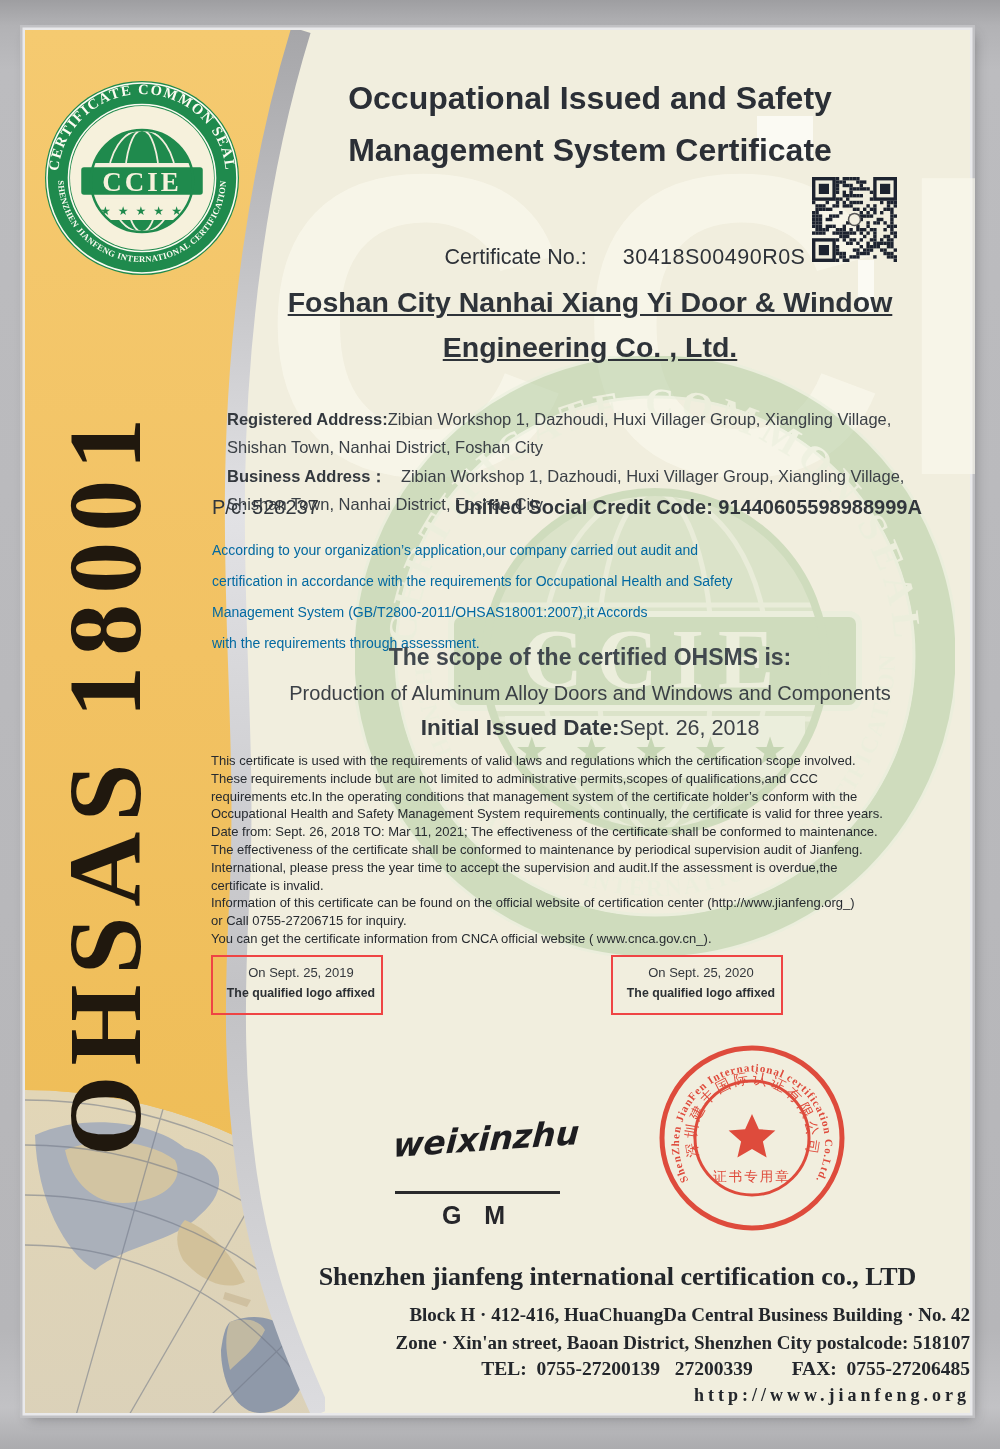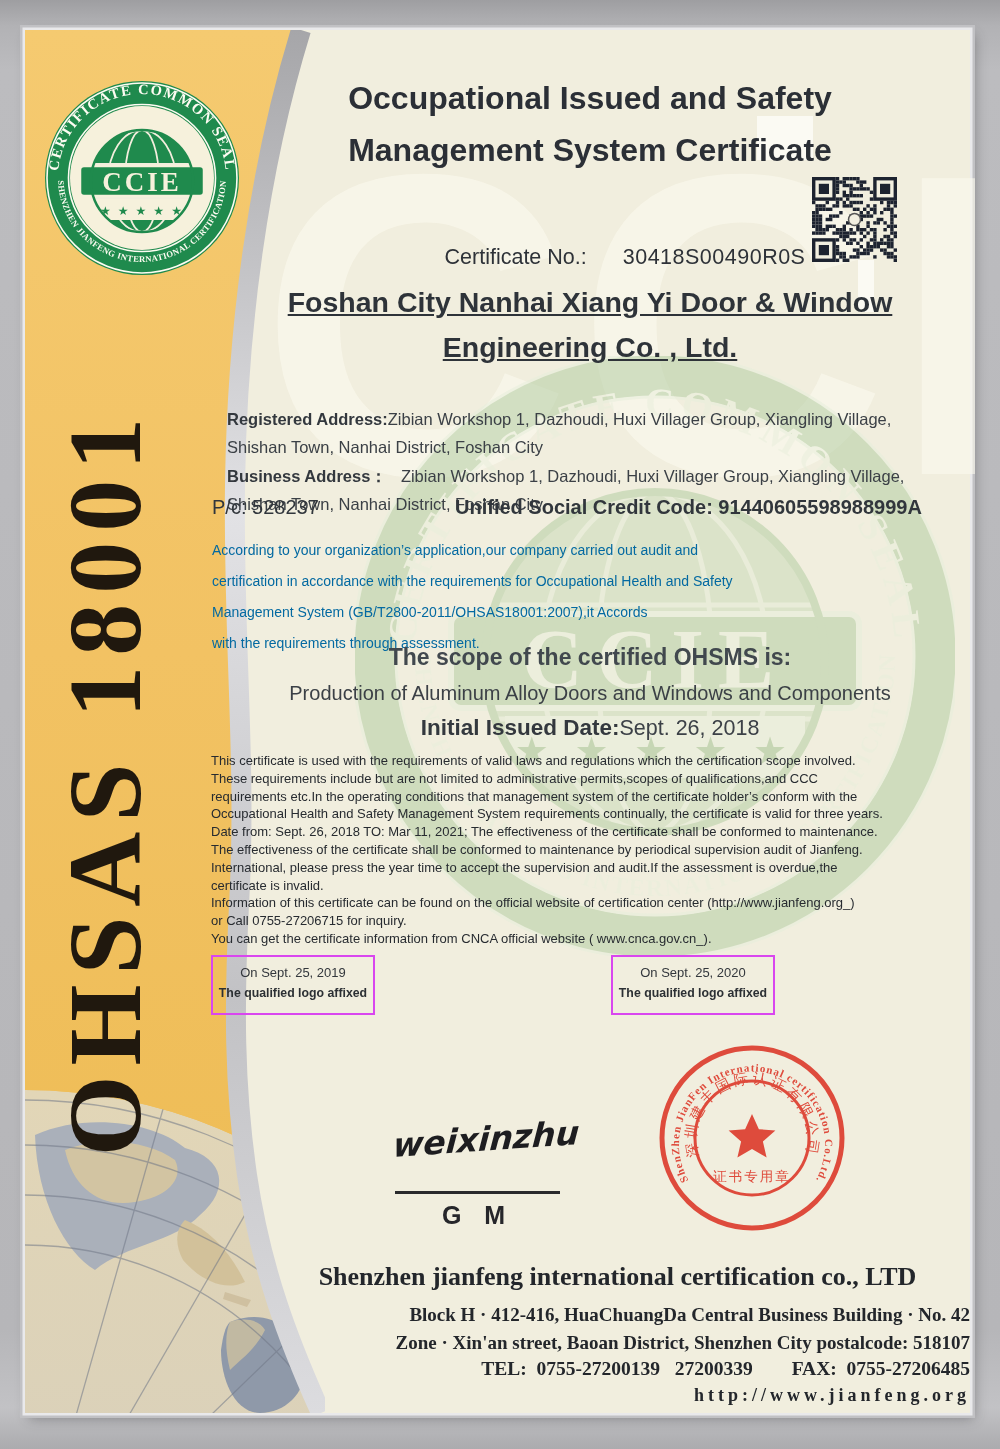--- a/index.html
+++ b/index.html
@@ -33,21 +33,21 @@
   .pcline{position:absolute;left:187px;top:466px;font-size:20px;color:#31363c;width:760px;}
   .pcline .uscc{position:absolute;left:243px;top:0;font-weight:700;}
 
   .statement{position:absolute;left:187px;top:505px;font-size:14px;line-height:31px;color:#0369a1;white-space:pre;}
   .scope-h{top:614px;font-size:23px;font-weight:700;color:#41484e;}
   .scope-t{top:652px;font-size:20px;color:#3b4046;}
   .issued{top:685px;font-size:21.5px;color:#3c4147;}
   .issued b{font-size:22.5px;color:#33383e;}
   .terms{position:absolute;left:186px;top:722px;font-size:13px;line-height:17.8px;color:#272b30;white-space:pre;letter-spacing:0;}
 
-  .qbox{position:absolute;top:925px;width:160px;height:56px;border:2px solid #d946ef;text-align:center;}
+  .qbox{position:absolute;top:925px;width:160px;height:56px;border:2px solid #ef4444;text-align:center;padding-left:8px;}
   .qbox .d1{margin-top:8px;font-size:13px;color:#33373c;}
   .qbox .d2{margin-top:6px;font-size:12.3px;font-weight:700;color:#2c3034;}
 
   .sig{position:absolute;left:368px;top:1090px;width:170px;text-align:center;
     font-family:"DejaVu Sans",sans-serif;font-style:italic;font-weight:700;font-size:33px;color:#1d1d20;
     transform:rotate(-4deg) skewX(-8deg);}
   .sigline{position:absolute;left:370px;top:1161px;width:165px;height:2.5px;background:#2a2a2c;}
   .gm{position:absolute;left:370px;top:1171px;width:165px;text-align:center;
     font-weight:700;font-size:25px;letter-spacing:8px;color:#26262a;}
 

